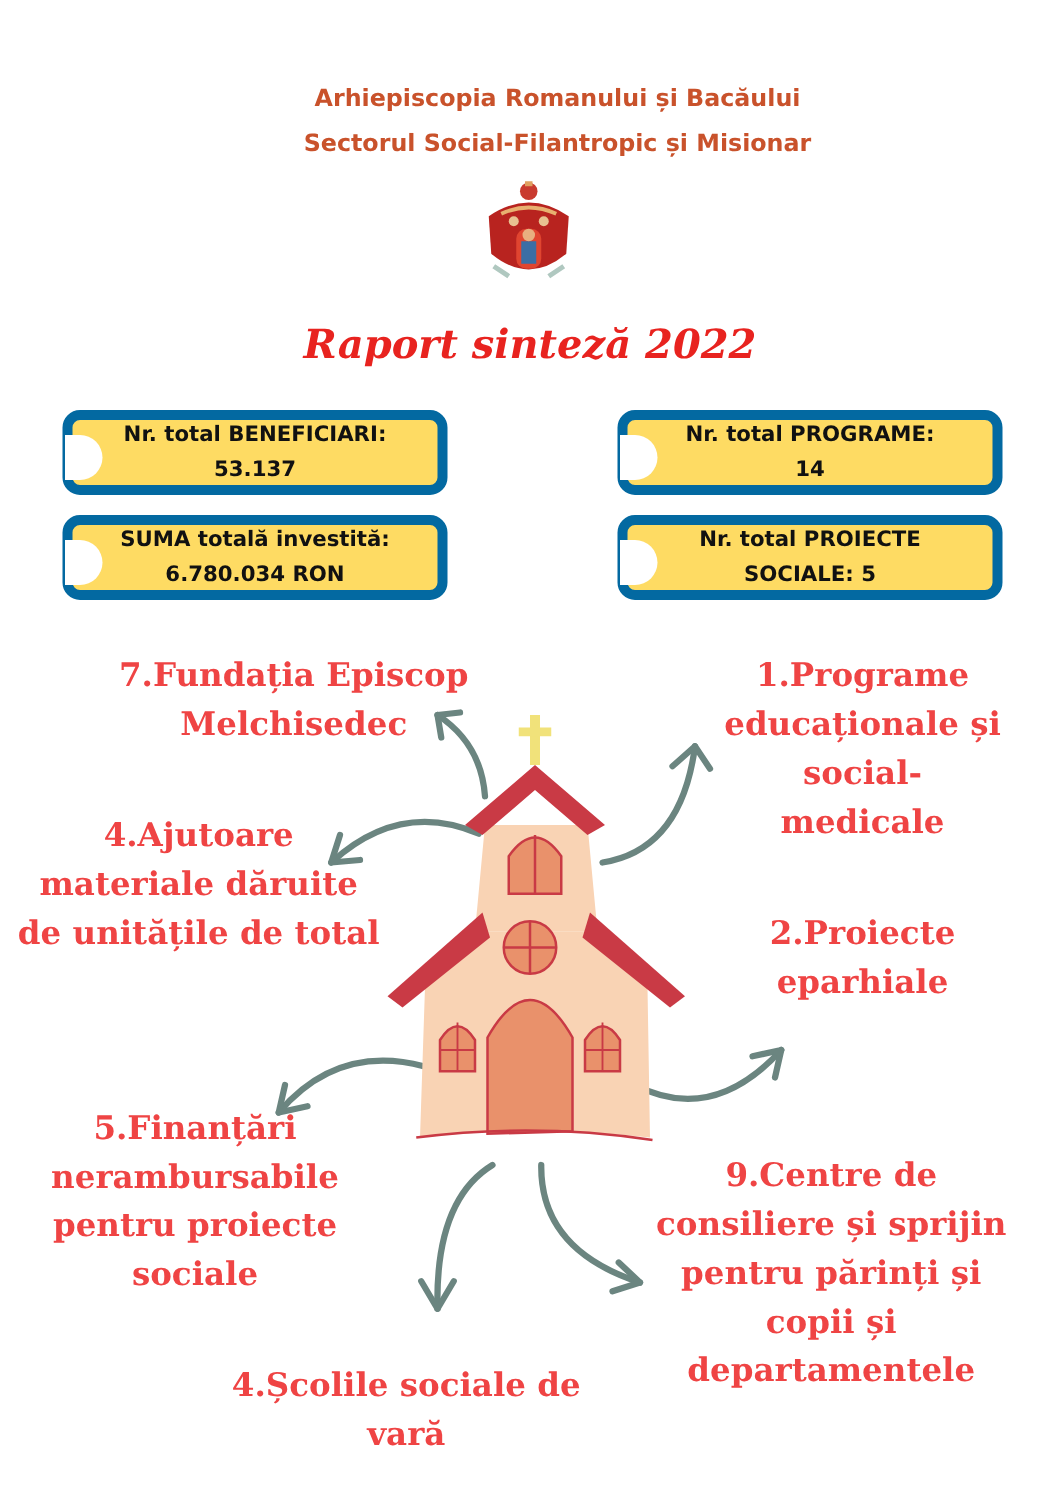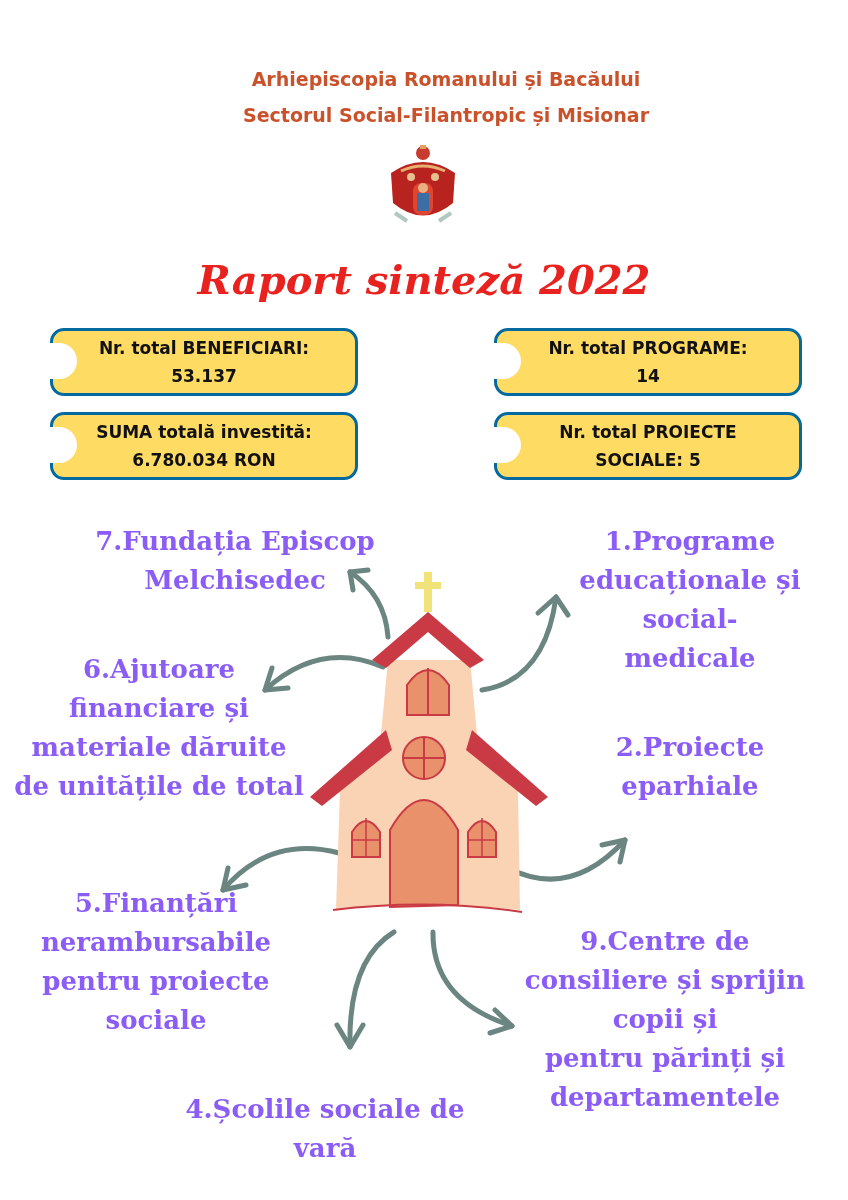--- a/index.html
+++ b/index.html
@@ -10,41 +10,41 @@
     }
     .abs { position: absolute; }
     .header-line {
       left: 0; width: 848px; text-align: center;
       font-family: "DejaVu Sans", sans-serif; font-weight: bold;
       color: #c9522b; font-size: 19px; letter-spacing: 0px; padding-left: 22px;
     }
     .title {
       left: 0; width: 848px; text-align: center; top: 256px;
       font-family: "DejaVu Serif", serif; font-style: italic; font-weight: bold;
-      color: #e8231f; font-size: 40px;
+      color: #e8231f; font-size: 32px;
     }
     .stat-box {
       width: 308px; height: 68px;
       background: #fedb63;
-      border: 3px solid #0369a1;
+      border: 8px solid #0369a1;
       border-radius: 14px;
       box-sizing: border-box;
       display: flex; flex-direction: column; align-items: center; justify-content: center;
       font-family: "DejaVu Sans", sans-serif; font-weight: bold; color: #111;
       font-size: 17px; line-height: 28px; text-align: center;
       overflow: visible;
     }
     .stat-box::before {
       content: ""; position: absolute; left: -6px; top: 12px;
       width: 30px; height: 36px; background: #fff;
       border-radius: 0 18px 18px 0;
     }
     .stat-box span { position: relative; z-index: 1; }
     .item {
-      color: #8b5cf6; font-weight: bold; font-size: 26px; line-height: 39px;
+      color: #ef4444; font-weight: bold; font-size: 26px; line-height: 39px;
       text-align: center; font-family: "DejaVu Serif", serif;
     }
     svg { position: absolute; left: 0; top: 0; }
   </style>
 </head>
 <body>
 
 <div class="abs header-line" style="top:68px;">Arhiepiscopia Romanului și  Bacăului</div>
 <div class="abs header-line" style="top:104px;">Sectorul Social-Filantropic și Misionar</div>
 
@@ -145,22 +145,21 @@
     <path d="M333 910 Q428 898 522 912" stroke="#c93a45" stroke-width="2" fill="none"></path>
   </g>
 </svg>
 
 <div class="abs item" style="left:60px; top:522px; width:350px;">
   <div>7.Fundația Episcop</div>
   <div>Melchisedec</div>
 </div>
 
 <div class="abs item" style="left:4px; top:650px; width:310px;">
-  <div>6.Ajutoare</div>
-  <div>financiare și</div>
+  <div>4.Ajutoare</div>
   <div>materiale dăruite</div>
   <div>de unitățile de total</div>
 </div>
 
 <div class="abs item" style="left:565px; top:522px; width:250px;">
   <div>1.Programe</div>
   <div>educaționale și</div>
   <div>social-</div>
   <div>medicale</div>
 </div>
@@ -173,21 +172,21 @@
 <div class="abs item" style="left:16px; top:884px; width:280px;">
   <div>5.Finanțări</div>
   <div>nerambursabile</div>
   <div>pentru proiecte</div>
   <div>sociale</div>
 </div>
 
 <div class="abs item" style="left:500px; top:922px; width:330px;">
   <div>9.Centre de</div>
   <div>consiliere și sprijin</div>
+  <div>pentru părinți și</div>
   <div>copii și</div>
-  <div>pentru părinți și</div>
   <div>departamentele</div>
 </div>
 
 <div class="abs item" style="left:160px; top:1090px; width:330px;">
   <div>4.Școlile sociale de</div>
   <div>vară</div>
 </div>
 
 </body></html>

